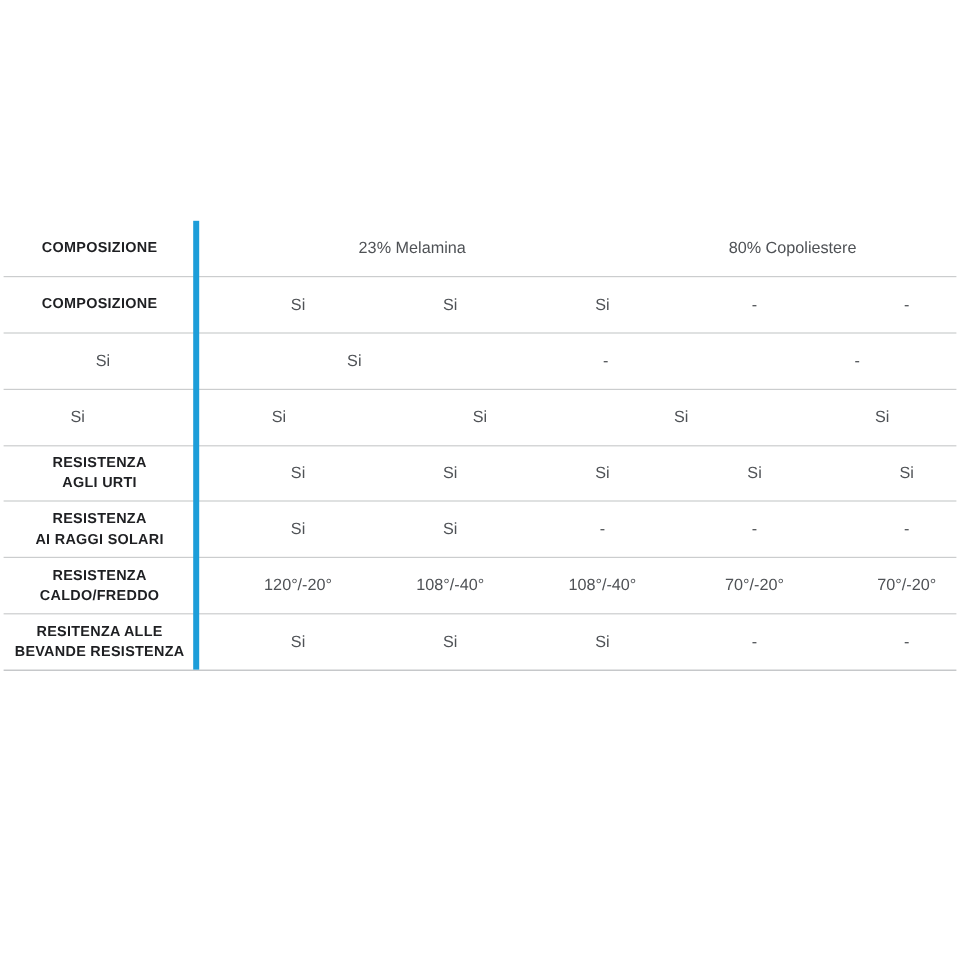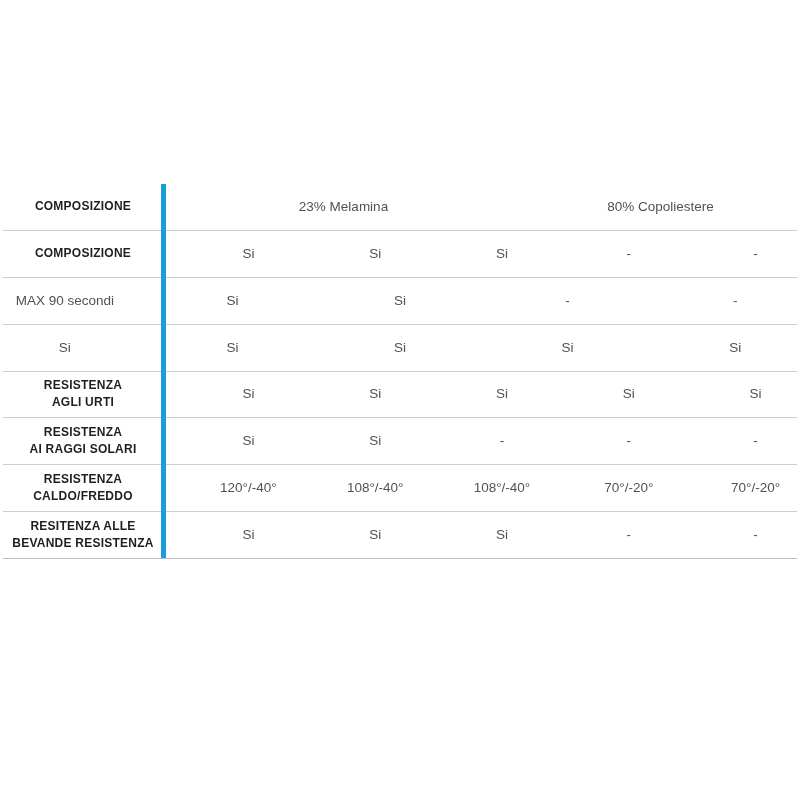--- a/index.html
+++ b/index.html
@@ -65,21 +65,20 @@
     <div class="trow">
       <div class="cell label-col">COMPOSIZIONE</div>
       <div class="cell val-col">Si</div>
       <div class="cell val-col">Si</div>
       <div class="cell val-col">Si</div>
       <div class="cell val-col">-</div>
       <div class="cell val-col">-</div>
     </div>
 
     <div class="trow">
-      <div class="cell val-col">MAX 90 secondi</div>
       <div class="cell val-col">Si</div>
       <div class="cell val-col">Si</div>
       <div class="cell val-col">-</div>
       <div class="cell val-col">-</div>
     </div>
 
     <div class="trow">
       <div class="cell val-col">Si</div>
       <div class="cell val-col">Si</div>
       <div class="cell val-col">Si</div>
@@ -103,21 +102,21 @@
       <div class="cell val-col">Si</div>
       <div class="cell val-col">Si</div>
       <div class="cell val-col">-</div>
       <div class="cell val-col">-</div>
       <div class="cell val-col">-</div>
     </div>
 
     <div class="trow">
       <div class="cell label-col">RESISTENZA
 CALDO/FREDDO</div>
-      <div class="cell val-col">120°/-40°</div>
+      <div class="cell val-col">120°/-20°</div>
       <div class="cell val-col">108°/-40°</div>
       <div class="cell val-col">108°/-40°</div>
       <div class="cell val-col">70°/-20°</div>
       <div class="cell val-col">70°/-20°</div>
     </div>
 
     <div class="trow">
       <div class="cell label-col">RESITENZA ALLE
 BEVANDE RESISTENZA</div>
       <div class="cell val-col">Si</div>

